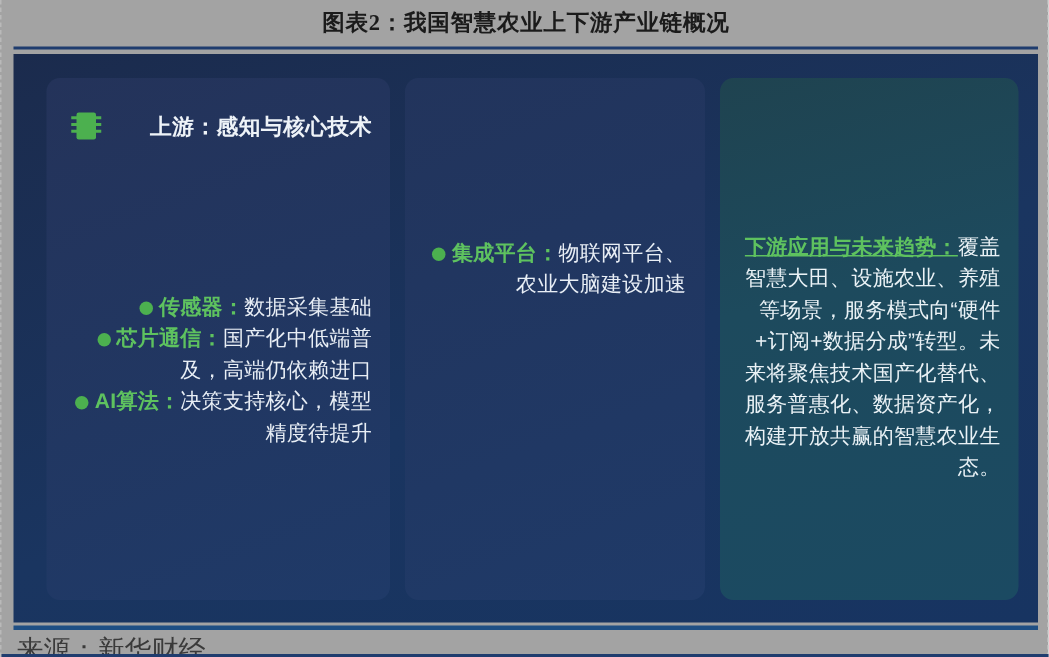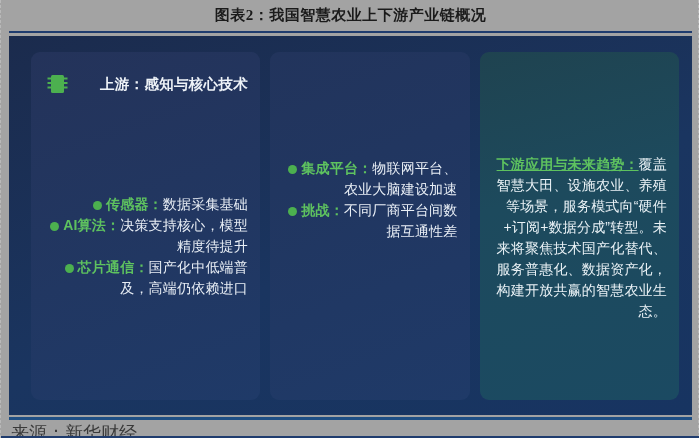--- a/index.html
+++ b/index.html
@@ -184,29 +184,28 @@
             <rect x="2.5" y="11" width="4" height="2" fill="#4cb04f"></rect>
             <rect x="2.5" y="15.5" width="4" height="2" fill="#4cb04f"></rect>
             <rect x="18.5" y="6.5" width="4" height="2" fill="#4cb04f"></rect>
             <rect x="18.5" y="11" width="4" height="2" fill="#4cb04f"></rect>
             <rect x="18.5" y="15.5" width="4" height="2" fill="#4cb04f"></rect>
           </svg>
           <div class="card-title">上游：感知与核心技术</div>
         </div>
         <div class="card-body">
           <span class="bullet-line"><span class="dot"></span><span class="lbl">传感器：</span><span>数据采集基础</span></span>
+          <span class="bullet-line"><span class="dot"></span><span class="lbl">芯片通信：</span><span>国产化中低端普及，高端仍依赖进口</span></span>
           <span class="bullet-line"><span class="dot"></span><span class="lbl">AI算法：</span><span>决策支持核心，模型精度待提升</span></span>
-          <span class="bullet-line"><span class="dot"></span><span class="lbl">芯片通信：</span><span>国产化中低端普及，高端仍依赖进口</span></span>
         </div>
       </div>
 
       <div class="card mid">
         <div class="card-body">
           <span class="bullet-line"><span class="dot"></span><span class="lbl">集成平台：</span><span>物联网平台、农业大脑建设加速</span></span>
-          <span class="bullet-line"><span class="dot"></span><span class="lbl">挑战：</span><span>不同厂商平台间数据互通性差</span></span>
         </div>
       </div>
 
       <div class="card down">
         <div class="card-body">
           <span class="down-lbl">下游应用与未来趋势：</span><span class="down-text">覆盖智慧大田、设施农业、养殖等场景，服务模式向“硬件+订阅+数据分成”转型。未来将聚焦技术国产化替代、服务普惠化、数据资产化，构建开放共赢的智慧农业生态。</span>
         </div>
       </div>
 
     </div>

